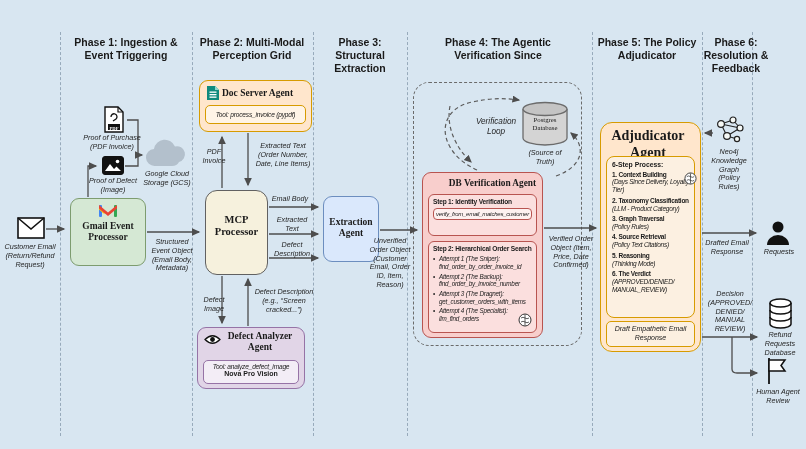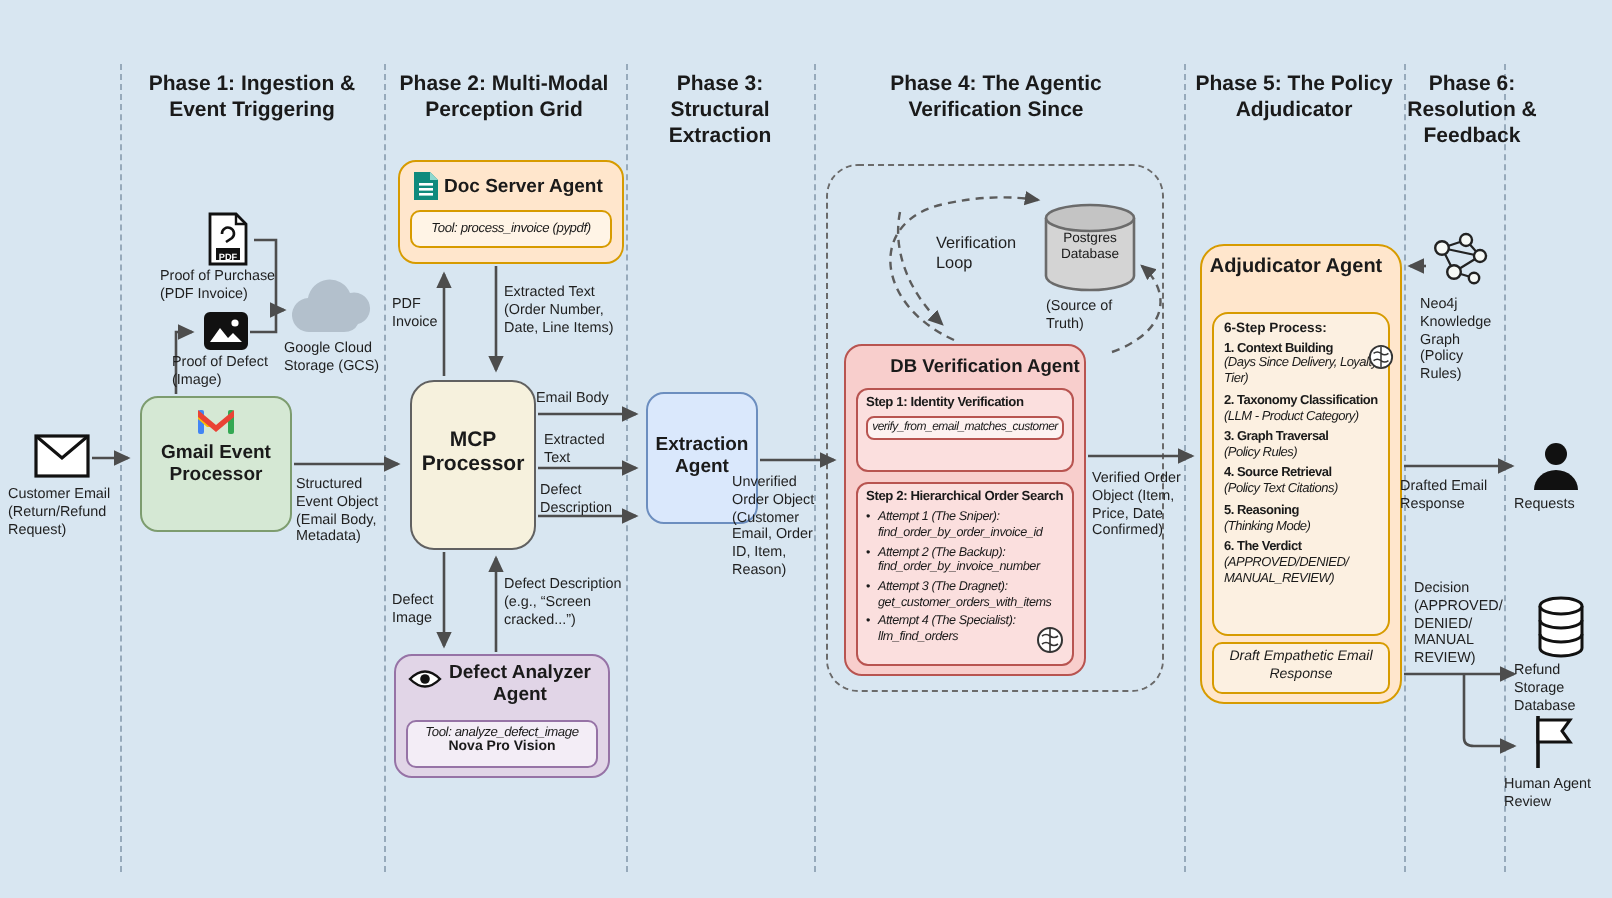--- a/index.html
+++ b/index.html
@@ -1,26 +1,26 @@
 <!DOCTYPE html>
 <html><head>
 <meta charset="utf-8">
 <style>
   html,body{margin:0;padding:0;background:#eef2f6;}
   .canvas{
     position:relative;width:806px;height:449px;overflow:hidden;
     background:#d8e6f1;
     font-family:"Liberation Sans",sans-serif;color:#1a1a1a;
   }
-  .abs{position:absolute;}
+  .abs{position:absolute;font-family:Liberation Serif, serif;}
   .divider{position:absolute;top:32px;height:404px;width:0;border-left:1px dashed #97aabb;z-index:0;}
   .phase-hdr{position:absolute;top:36px;font-weight:bold;font-size:10.5px;line-height:1.22;text-align:center;z-index:2;}
   .node{position:absolute;box-sizing:border-box;border-radius:9px;z-index:1;}
   .ntitle{font-weight:bold;text-align:center;line-height:1.18;}
-  .lbl{position:absolute;font-size:7.2px;line-height:1.22;color:#1f1f1f;z-index:6;}
+  .lbl{position:absolute;font-style:italic;font-size:7.2px;line-height:1.22;color:#1f1f1f;text-align:center;z-index:6;}
   .tool-box{position:absolute;box-sizing:border-box;border-radius:5px;text-align:center;z-index:3;}
   .connectors{position:absolute;left:0;top:0;z-index:5;pointer-events:none;}
   .p4box{position:absolute;border:1.2px dashed #6b6b6b;border-radius:16px;z-index:0;}
   .stepbox{position:absolute;box-sizing:border-box;background:#fbdfde;border:1px solid #b85450;border-radius:6px;z-index:3;padding:3px 4px;}
   .steptitle{font-weight:bold;font-size:6.6px;letter-spacing:-0.2px;line-height:1.2;}
   .codebox{box-sizing:border-box;background:#fdf1f0;border:1px solid #b85450;border-radius:4px;margin-top:2px;
            font-style:italic;font-size:6px;letter-spacing:-0.25px;text-align:center;padding:2px 1px;}
   .attempt{font-size:6.3px;letter-spacing:-0.2px;font-style:italic;line-height:1.18;margin-top:2.5px;padding-left:6px;position:relative;}
   .attempt::before{content:"•";position:absolute;left:0;top:0;font-style:normal;}
   .adjstep{font-size:6.5px;letter-spacing:-0.25px;line-height:1.22;margin-top:2.5px;}
@@ -162,21 +162,21 @@
   </div>
 
   <svg class="icon" style="left:518px;top:313px" width="14" height="14" viewBox="0 0 14 14">
     <circle cx="7" cy="7" r="6" fill="#fff" stroke="#333" stroke-width="1"></circle>
     <path d="M7,1.5 L7,12.5 M3,5 q2,-1.5 4,0 q2,1.5 4,0 M3,9 q2,-1.5 4,0 q2,1.5 4,0" fill="none" stroke="#333" stroke-width="0.8"></path>
   </svg>
 
   <div class="lbl" style="left:546px;top:235px;width:50px">Verified Order Object (Item, Price, Date Confirmed)</div>
 
   <div class="node" style="left:600px;top:122px;width:101px;height:230px;background:#ffe6cc;border:1.6px solid #d79b00;border-radius:12px;"></div>
-  <div class="ntitle abs" style="left:602px;top:128px;width:92px;font-size:10px;z-index:3">Adjudicator Agent</div>
+  <div class="ntitle abs" style="left:602px;top:128px;width:92px;font-size:14px;z-index:3">Adjudicator Agent</div>
 
   <div class="tool-box" style="left:606px;top:156px;width:89px;height:162px;background:#fcf0e1;border:1px solid #d79b00;border-radius:8px;text-align:left;padding:4px 5px;">
     <div style="font-weight:bold;font-size:6.8px;">6-Step Process:</div>
     <div class="adjstep">
       <span class="nm">1. Context Building</span><br>
       <span class="sb">(Days Since Delivery, Loyalty Tier)</span>
     </div>
     <div class="adjstep">
       <span class="nm">2. Taxonomy Classification</span><br>
       <span class="sb">(LLM - Product Category)</span>
@@ -223,21 +223,21 @@
   </svg>
   <div class="lbl" style="left:757px;top:248px;width:44px">Requests</div>
 
   <div class="lbl" style="left:707px;top:290px;width:46px">Decision (APPROVED/ DENIED/ MANUAL REVIEW)</div>
 
   <svg class="icon" style="left:768px;top:298px" width="25" height="31" viewBox="0 0 25 31">
     <path d="M2,5 L2,26 a10.5,4 0 0 0 21,0 L23,5" fill="#fff" stroke="#111" stroke-width="1.5"></path>
     <ellipse cx="12.5" cy="5" rx="10.5" ry="4" fill="#fff" stroke="#111" stroke-width="1.5"></ellipse>
     <path d="M2,12 a10.5,4 0 0 0 21,0 M2,19 a10.5,4 0 0 0 21,0" fill="none" stroke="#111" stroke-width="1.5"></path>
   </svg>
-  <div class="lbl" style="left:757px;top:331px;width:46px">Refund Storage Database</div>
+  <div class="lbl" style="left:757px;top:331px;width:46px">Refund Requests Database</div>
 
   <svg class="icon" style="left:766px;top:357px" width="22" height="28" viewBox="0 0 22 28">
     <line x1="3" y1="1" x2="3" y2="27" stroke="#111" stroke-width="1.8"></line>
     <path d="M3,3 L19,3 L15,8.5 L19,14 L3,14 Z" fill="#fff" stroke="#111" stroke-width="1.5"></path>
   </svg>
   <div class="lbl" style="left:752px;top:388px;width:52px">Human Agent Review</div>
 
   <svg class="connectors" width="806" height="449" viewBox="0 0 806 449">
     <defs>
       <marker id="ah" markerWidth="8" markerHeight="8" refX="5.5" refY="3" orient="auto">

